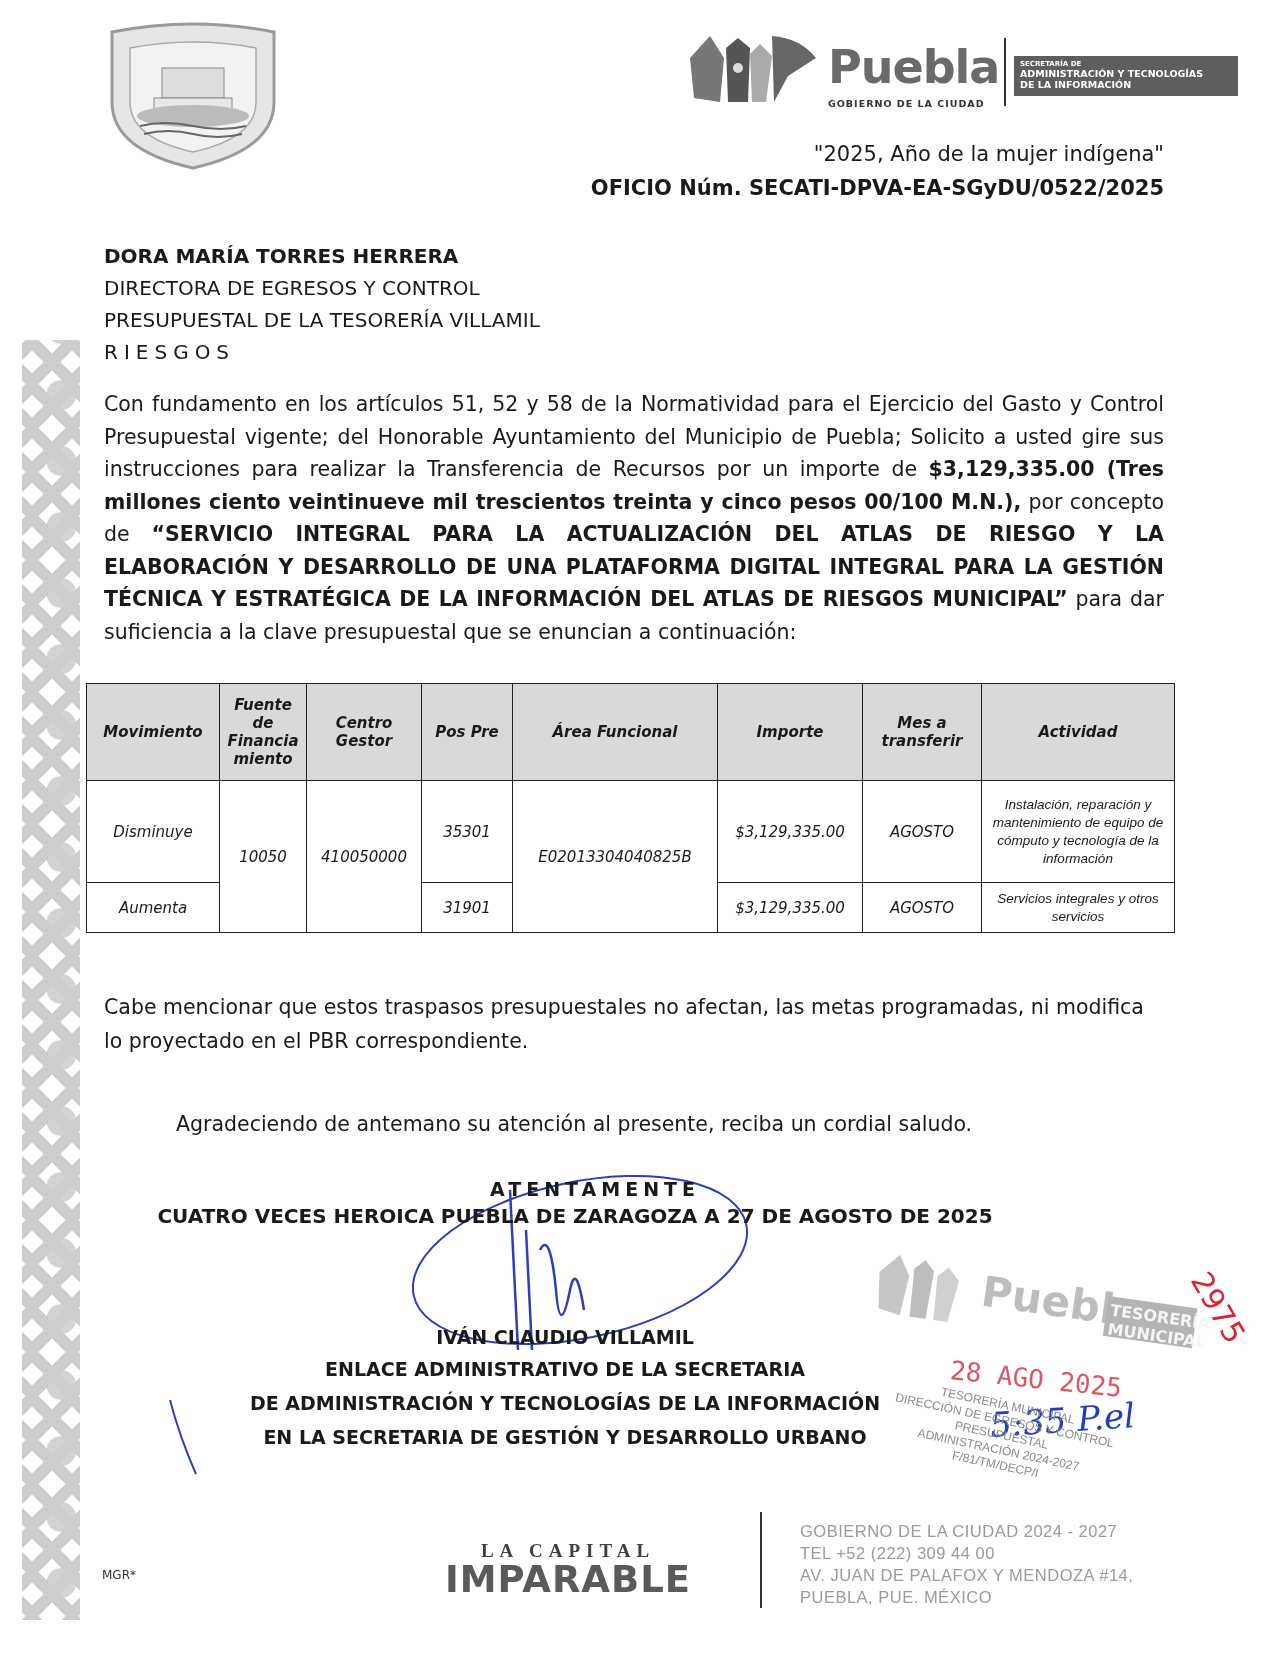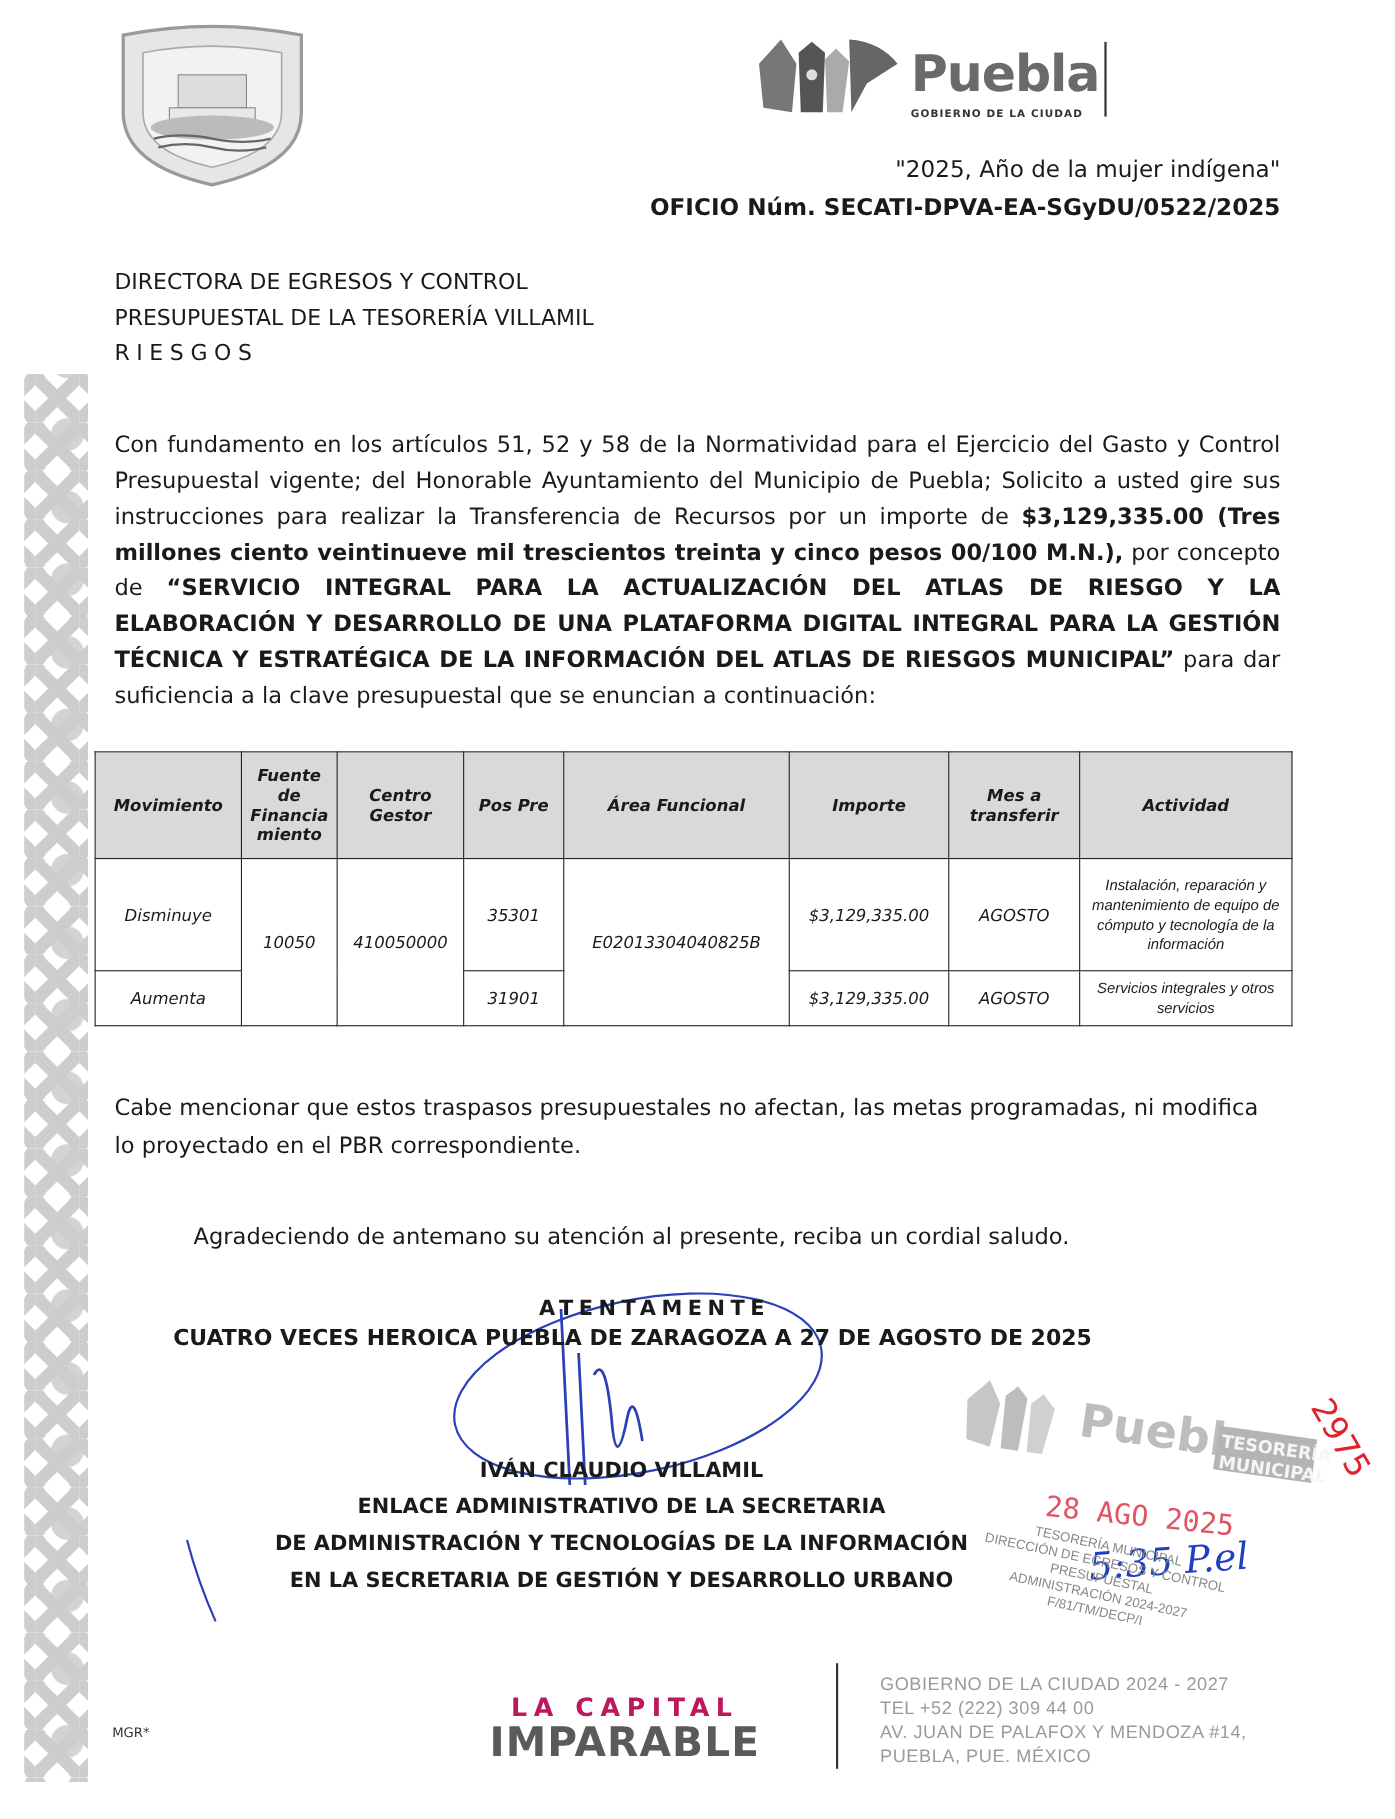--- a/index.html
+++ b/index.html
@@ -48,21 +48,21 @@
   .stamp-date { left:950px; top:1364px; color:#e05563; font-size:26px; transform:rotate(6deg); font-family:"DejaVu Sans Mono", monospace; }
   .stamp-num { left:1180px; top:1290px; color:#e0222e; font-size:30px; transform:rotate(60deg); }
   .stamp-dir { left:890px; top:1398px; color:#888; font-size:12px; transform:rotate(12deg); line-height:15px; text-align:center; font-family:"Liberation Sans", sans-serif; }
   .tesoreria-logo { left:870px; top:1268px; width:330px; height:80px; opacity:0.55; transform:rotate(8deg); }
   .tesoreria-logo .pw { position:absolute; left:110px; top:6px; font-size:42px; font-weight:bold; color:#888; }
   .tesoreria-logo .tb { position:absolute; left:236px; top:18px; width:90px; height:40px; background:#777; color:#eee; font-size:16px; font-weight:bold; padding:4px; box-sizing:border-box; }
   .sig-svg { left:400px; top:1170px; width:480px; height:190px; }
   .hand-time { left:990px; top:1400px; color:#1f3fbf; font-size:34px; font-style:italic; font-family:"DejaVu Serif", serif; transform:rotate(-4deg); }
   
   .footer-brand { left:418px; top:1540px; text-align:center; width:300px; }
-  .footer-brand .cap { font-size:23px; letter-spacing:6px; color:#be185d; font-weight:bold; }
+  .footer-brand .cap { font-size:19px; letter-spacing:6px; color:#404040; font-weight:bold;font-family:Liberation Serif, serif; }
   .footer-brand .imp { font-size:37px; font-weight:bold; color:#5a5a5a; letter-spacing:1px; margin-top:-4px; }
   .footer-divider { left:760px; top:1512px; width:2px; height:96px; background:#333; }
   .footer-contact { left:800px; top:1520px; font-size:16.5px; color:#9a9a9a; line-height:22px; font-family:"Liberation Sans", sans-serif; letter-spacing:0.5px; }
   .mgr { left:102px; top:1568px; font-size:12px; color:#333; }
   .pen-mark { left:166px; top:1398px; width:40px; height:80px; }
 </style>
 </head>
 <body>
 
 <div class="abs border-deco"></div>
@@ -84,26 +84,32 @@
       <path d="M10,30 L30,8 L44,30 L40,74 L14,70 Z" fill="#777"></path>
       <path d="M46,20 L58,10 L70,20 L68,74 L48,74 Z" fill="#555"></path>
       <circle cx="58" cy="40" r="5" fill="#ddd"></circle>
       <path d="M70,26 L80,16 L92,28 L86,74 L72,74 Z" fill="#aaa"></path>
       <path d="M92,8 Q120,10 136,30 L108,48 L94,74 Z" fill="#666"></path>
     </svg>
   </div>
   <span class="puebla-word">Puebla</span>
   <span class="puebla-sub">GOBIERNO DE LA CIUDAD</span>
   <div class="logo-divider"></div>
+  <div class="sec-box">
+    <div class="l1">SECRETARÍA DE</div>
+    <div class="l2">ADMINISTRACIÓN Y TECNOLOGÍAS</div>
+    <div class="l3">DE LA INFORMACIÓN</div>
+  </div>
 </div>
 
 <div class="abs motto">"2025, Año de la mujer indígena"</div>
 <div class="abs oficio">OFICIO Núm. SECATI-DPVA-EA-SGyDU/0522/2025</div>
 
 <div class="abs recipient">
+  <div class="name">DORA MARÍA TORRES HERRERA</div>
   <div>DIRECTORA DE EGRESOS Y CONTROL</div>
   <div>PRESUPUESTAL DE LA TESORERÍA VILLAMIL</div>
   <div class="presente">RIESGOS</div>
 </div>
 
 <div class="abs body-p"><span>Con fundamento en los artículos 51, 52 y 58 de la Normatividad para el Ejercicio del Gasto y Control Presupuestal vigente; del Honorable Ayuntamiento del Municipio de Puebla; Solicito a usted gire sus instrucciones para realizar la Transferencia de Recursos por un importe de </span><b>$3,129,335.00 (Tres millones ciento veintinueve mil trescientos treinta y cinco pesos 00/100 M.N.),</b><span> por concepto de </span><b>“SERVICIO INTEGRAL PARA LA ACTUALIZACIÓN DEL ATLAS DE RIESGO Y LA ELABORACIÓN Y DESARROLLO DE UNA PLATAFORMA DIGITAL INTEGRAL PARA LA GESTIÓN TÉCNICA Y ESTRATÉGICA DE LA INFORMACIÓN DEL ATLAS DE RIESGOS MUNICIPAL”</b><span>  para dar suficiencia a la clave presupuestal que se enuncian a continuación:</span></div>
 
 <table class="abs tbl">
   <thead>
     <tr>

